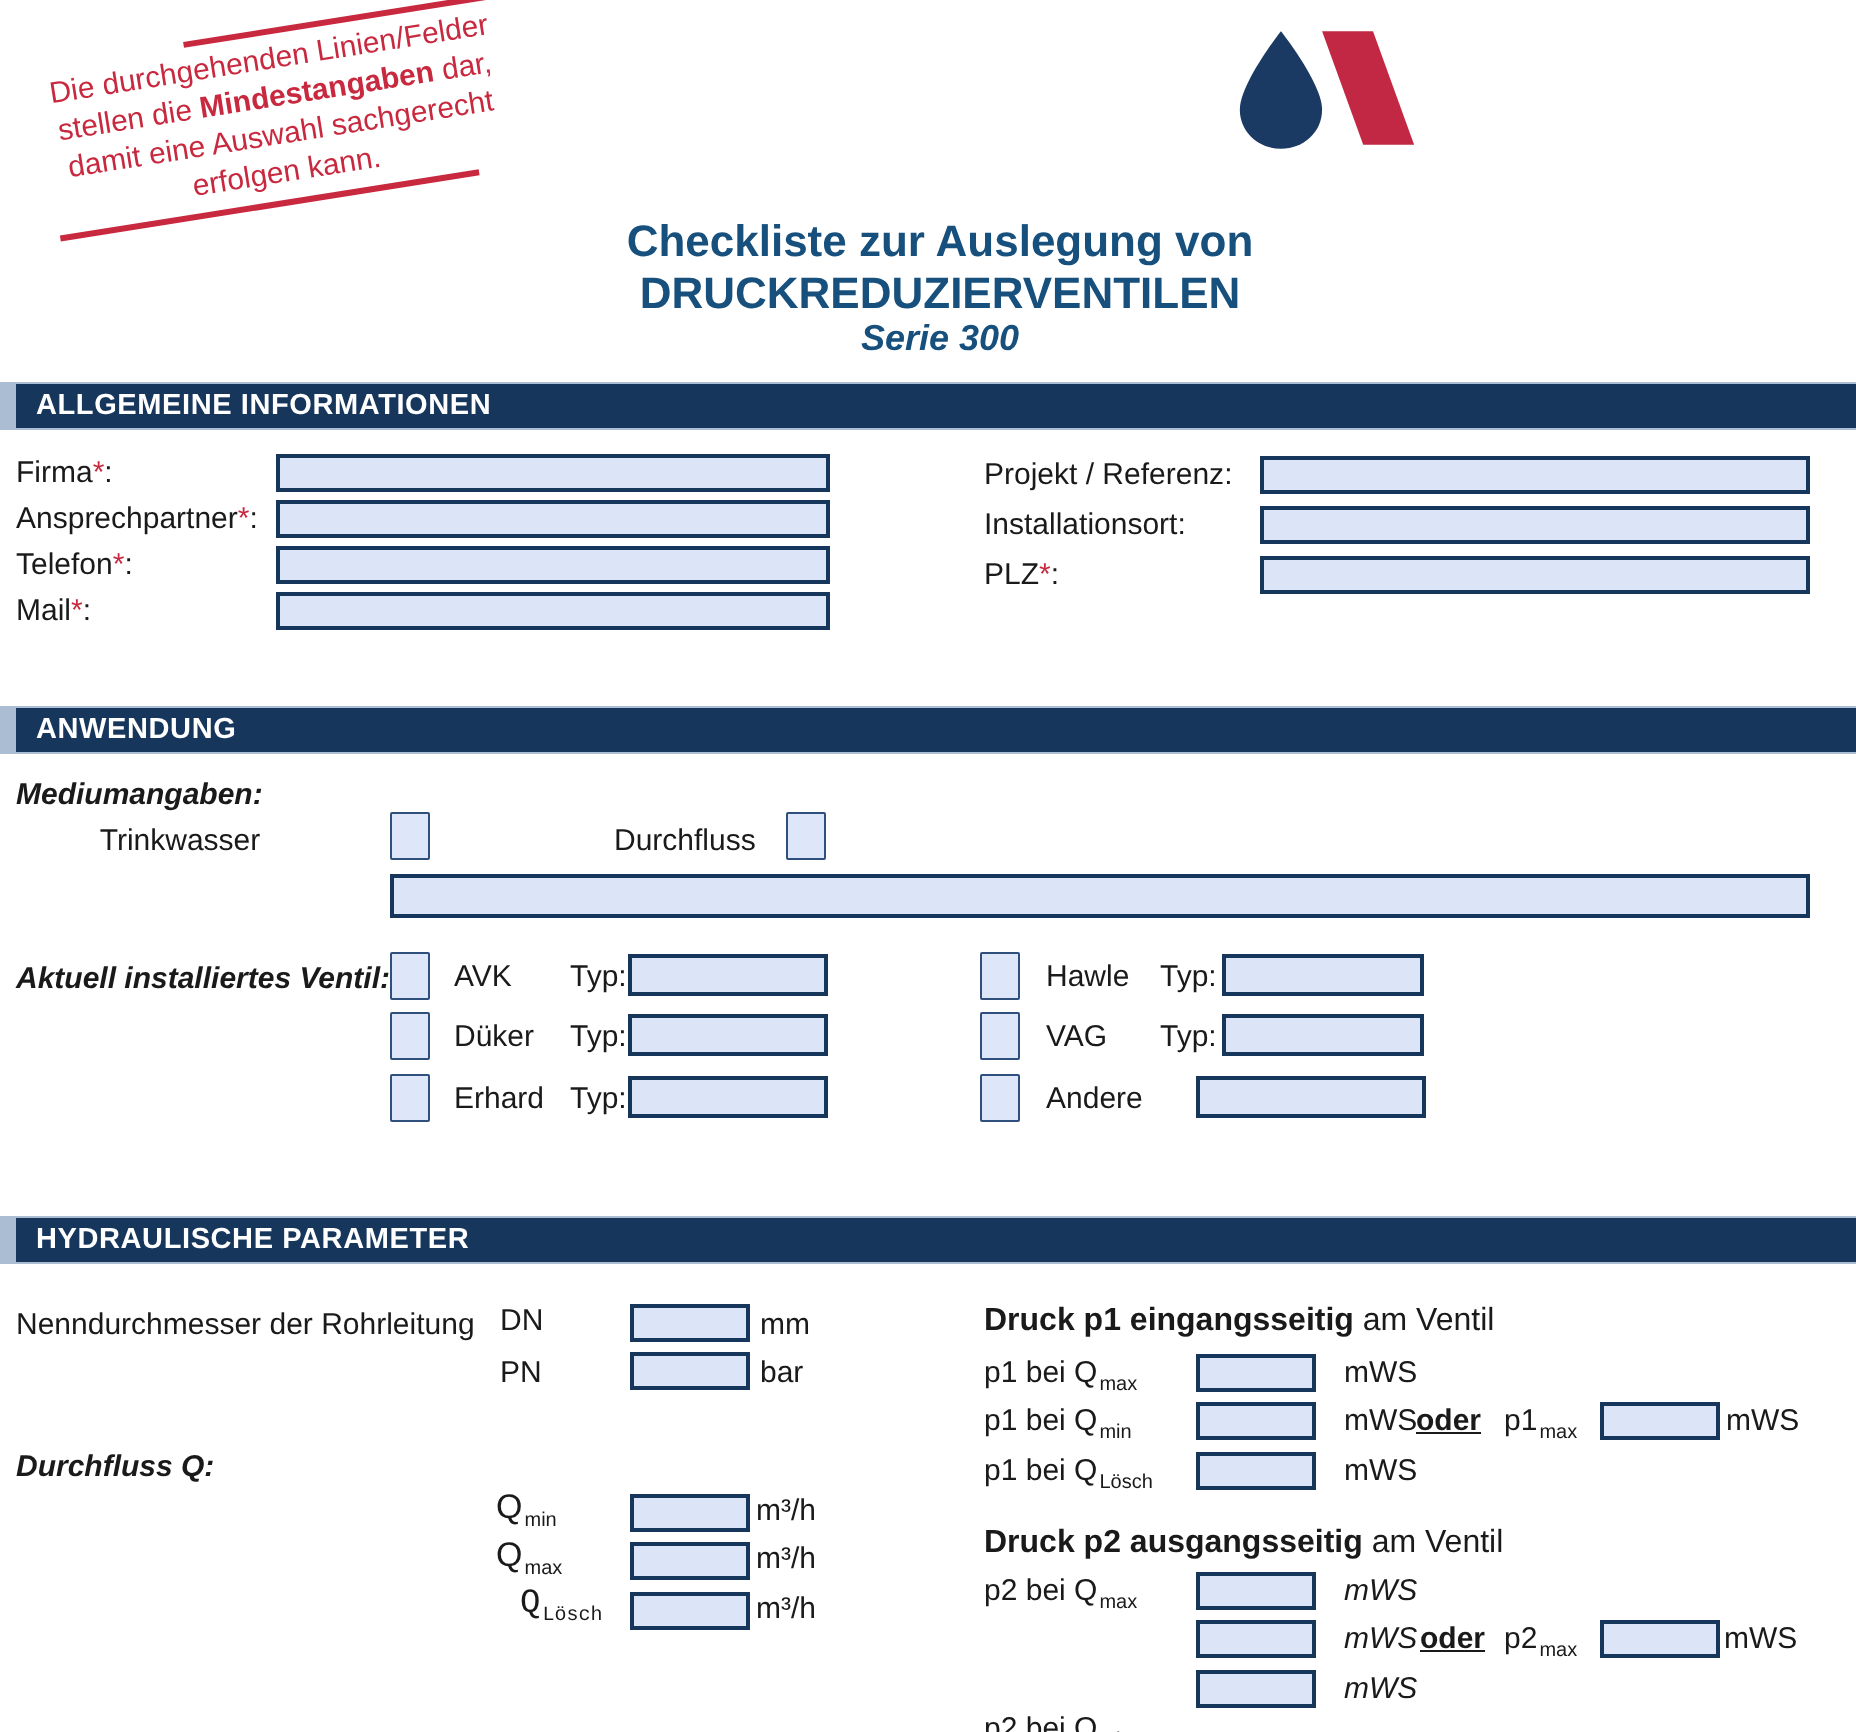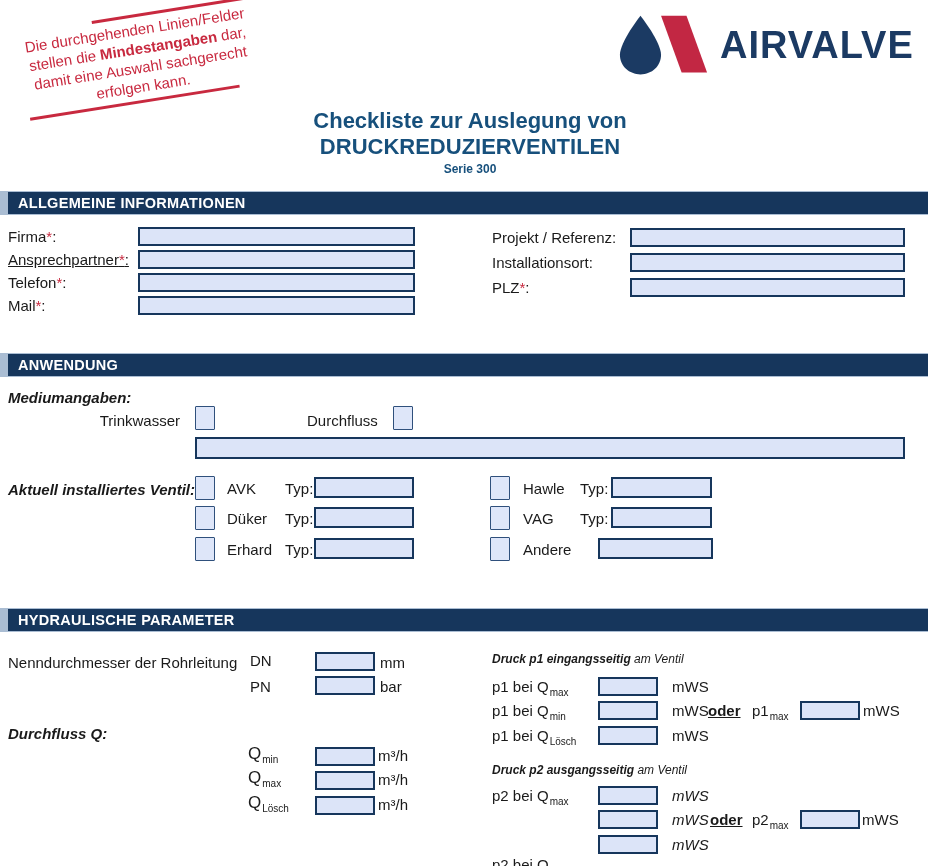--- a/index.html
+++ b/index.html
@@ -2,26 +2,26 @@
 <html><head>
 <meta charset="utf-8">
 <style>
   html,body { margin:0; padding:0; background:#ffffff; }
   .page {
     position:relative; width:928px; height:866px; background:#ffffff;
     font-family:"Liberation Sans", sans-serif; color:#1a1a1a; overflow:hidden;
   }
   .abs { position:absolute; }
   .lbl { font-size:15px; line-height:19px; white-space:nowrap; }
-  .right-box { text-align:right; }
+  .right-box { text-align:center; }
   .star { color:#c8293f; }
   .bi { font-weight:bold; font-style:italic; }
   .it { font-style:italic; }
   .hb { font-weight:bold; }
-  .head-it { font-style:italic; font-size:12px; white-space:nowrap; }
+  .head-it { font-size:16px; white-space:nowrap; }
 
   .bar {
     left:0; width:913px; height:22px; box-sizing:content-box;
     background:#16365c; color:#ffffff;
     border:1px solid #aabdd3; border-left:8px solid #aabdd3;
     font-weight:bold; font-size:14.5px; letter-spacing:0.3px;
     line-height:22px; padding-left:10px;
   }
 
   .field {
@@ -55,21 +55,21 @@
   .logo { left:616px; top:14px; display:flex; align-items:center; }
   .logo-text {
     font-size:38px; font-weight:bold; color:#1b3a63; letter-spacing:1px;
     line-height:62px; margin-left:10px;
   }
 
   
   .title { left:230px; top:108px; width:480px; text-align:center; color:#17507c; }
   .title .t1 { font-size:22px; font-weight:bold; line-height:26px; }
   .title .t2 { font-size:22px; font-weight:bold; line-height:26px; }
-  .title .t3 { font-size:12px; font-weight:bold; line-height:18px; }
+  .title .t3 { font-size:18px; font-weight:bold; line-height:18px;font-style:italic; }
 </style>
 </head>
 <body>
 
 <div class="page">
 
   <div class="abs stamp">
     <div class="rule top"></div>
     <div>
       <span>Die durchgehenden Linien/Felder</span><br>
@@ -78,35 +78,34 @@
       <span>erfolgen kann.</span>
     </div>
     <div class="rule bottom"></div>
   </div>
 
   <div class="abs logo">
     <svg width="94" height="62" viewBox="0 0 96 62">
       <path d="M25,1 C25,1 4,27.5 4,41 C4,52.6 13.4,61 25,61 C36.6,61 46,52.6 46,41 C46,27.5 25,1 25,1 Z" fill="#1b3a63"></path>
       <polygon points="46,1 72,1 93,59 67,59" fill="#c22743"></polygon>
     </svg>
-    <span class="logo-text">AIRVALVE</span>
   </div>
 
   <div class="abs title">
     <div class="t1">Checkliste zur Auslegung von</div>
     <div class="t2">DRUCKREDUZIERVENTILEN</div>
     <div class="t3">Serie 300</div>
   </div>
 
   <div class="abs bar" style="top:191px;">ALLGEMEINE INFORMATIONEN</div>
 
   <div class="abs lbl" style="left:8px; top:227px;"><span>Firma</span><span class="star">*</span><span>:</span></div>
   <input type="text" class="field" style="left: 138px; top: 227px; width: 277px; height: 19px;">
 
-  <div class="abs lbl" style="left:8px; top:250px;text-decoration:underline;"><span>Ansprechpartner</span><span class="star">*</span><span>:</span></div>
+  <div class="abs lbl" style="left:8px; top:250px;"><span>Ansprechpartner</span><span class="star">*</span><span>:</span></div>
   <input type="text" class="field" style="left: 138px; top: 250px; width: 277px; height: 19px;">
 
   <div class="abs lbl" style="left:8px; top:273px;"><span>Telefon</span><span class="star">*</span><span>:</span></div>
   <input type="text" class="field" style="left: 138px; top: 273px; width: 277px; height: 19px;">
 
   <div class="abs lbl" style="left:8px; top:296px;"><span>Mail</span><span class="star">*</span><span>:</span></div>
   <input type="text" class="field" style="left: 138px; top: 296px; width: 277px; height: 19px;">
 
   <div class="abs lbl" style="left:492px; top:228px;"><span>Projekt / Referenz</span><span class="star"></span><span>:</span></div>
   <input type="text" class="field" style="left: 630px; top: 228px; width: 275px; height: 19px;">
@@ -192,21 +191,21 @@
   <div class="abs lbl bi" style="left:8px; top:724px;">Durchfluss Q:</div>
 
   <div class="abs lbl" style="left:248px; top:744px;"><span class="qsym">Q</span><span class="sb">min</span></div>
   <input type="text" class="field" style="left: 315px; top: 747px; width: 60px; height: 19px;">
   <div class="abs lbl" style="left:378px; top:746px;">m³/h</div>
 
   <div class="abs lbl" style="left:248px; top:768px;"><span class="qsym">Q</span><span class="sb">max</span></div>
   <input type="text" class="field" style="left: 315px; top: 771px; width: 60px; height: 19px;">
   <div class="abs lbl" style="left:378px; top:770px;">m³/h</div>
 
-  <div class="abs lbl" style="left:248px; top:793px;"><span class="qsym">Q</span><span class="sb">Lösch</span></div>
+  <div class="abs lbl" style="left:260px; top:793px;font-family:Liberation Mono, monospace;"><span class="qsym">Q</span><span class="sb">Lösch</span></div>
   <input type="text" class="field" style="left: 315px; top: 796px; width: 60px; height: 19px;">
   <div class="abs lbl" style="left:378px; top:795px;">m³/h</div>
 
   <div class="abs head-it" style="left:492px; top:763px;"><span class="hb">Druck </span><span class="hb">p2 ausgangsseitig</span><span> am Ventil</span></div>
 
   <div class="abs lbl" style="left:492px; top:786px;"><span>p2 bei Q</span><span class="sb">max</span></div>
   <input type="text" class="field" style="left: 598px; top: 786px; width: 60px; height: 19px;">
   <div class="abs lbl it" style="left:672px; top:786px;">mWS</div>
 
   <div class="abs lbl" style="left:492px; top:855px;"><span>p2 bei Q</span><span class="sb">min</span></div>

